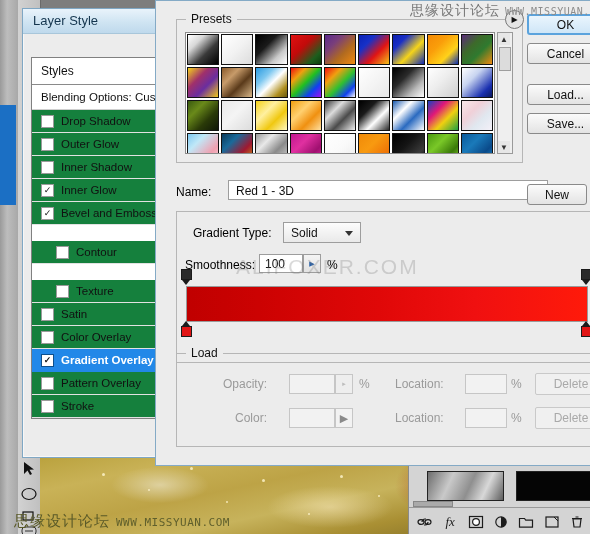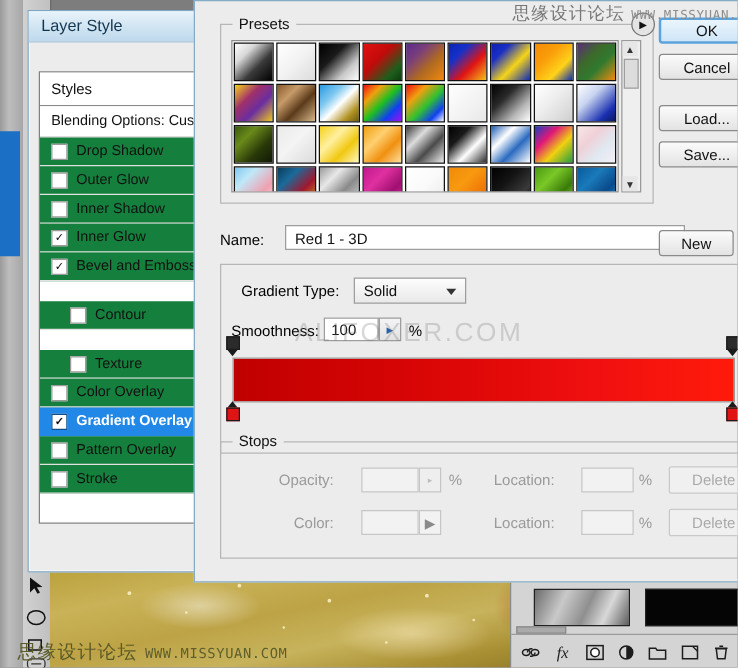--- a/index.html
+++ b/index.html
@@ -145,21 +145,21 @@
   #name-label{position:absolute;left:20px;top:180px;font-size:12px;}
   #name-input{
     position:absolute;left:72px;top:175px;width:320px;height:20px;
     background:#fff;border:1px solid #9d9d9d;font-size:12px;
     line-height:20px;padding:0 7px;box-sizing:border-box;color:#111;
   }
   
   #gtype-group{left:20px;top:206px;width:423px;height:150px;}
   #gtype-label{position:absolute;left:16px;top:14px;font-size:12px;}
   #gtype-select{
-    position:absolute;left:106px;top:10px;width:90px;height:21px;
+    position:absolute;left:106px;top:10px;width:78px;height:21px;
     background:linear-gradient(to bottom,#fdfdfd,#e9e9e9);
     border:1px solid #9d9d9d;font-size:12px;line-height:21px;padding-left:7px;
     box-sizing:border-box;color:#111;
   }
   #gtype-arrow{position:absolute;right:7px;top:8px;width:0;height:0;
     border-left:4px solid transparent;border-right:4px solid transparent;border-top:5px solid #333;}
   #smooth-label{position:absolute;left:8px;top:46px;font-size:12px;}
   #smooth-input{
     position:absolute;left:82px;top:42px;width:44px;height:19px;background:#fff;
     border:1px solid #9d9d9d;font-size:12px;line-height:19px;padding-left:5px;
@@ -334,20 +334,24 @@
             <span class="cbx">✓</span>
             <span>Bevel and Emboss</span>
           </div>
           <div class="ls-row indent">
             <span class="cbx"></span>
             <span>Contour</span>
           </div>
           <div class="ls-row indent">
             <span class="cbx"></span>
             <span>Texture</span>
+          </div>
+          <div class="ls-row">
+            <span class="cbx"></span>
+            <span>Satin</span>
           </div>
           <div class="ls-row">
             <span class="cbx"></span>
             <span>Color Overlay</span>
           </div>
           <div class="ls-row sel">
             <span class="cbx">✓</span>
             <span>Gradient Overlay</span>
           </div>
           <div class="ls-row">
@@ -426,21 +430,21 @@
         <span>Solid</span>
         <span id="gtype-arrow"></span>
       </div>
       <div id="smooth-label">Smoothness:</div>
       <div id="smooth-input">100</div>
       <div id="smooth-spin">▶</div>
       <div id="smooth-pct">%</div>
     </div>
 
     <div class="group" id="stops-group">
-      <span class="glabel">Stops</span>
+      <span class="glabel">Load</span>
 
       <div class="srow" style="top:20px;">
         <span class="slabel" style="left:46px;top:3px;">Opacity:</span>
         <span class="sfield" style="left:112px;top:0;width:46px;"></span>
         <span class="sspin" style="left:158px;top:0;">▸</span>
         <span class="spct" style="left:182px;top:3px;">%</span>
         <span class="slabel" style="left:218px;top:3px;">Location:</span>
         <span class="sfield" style="left:288px;top:0;width:42px;"></span>
         <span class="spct" style="left:334px;top:3px;">%</span>
         <span class="sdel" style="left:358px;top:-1px;">Delete</span>

